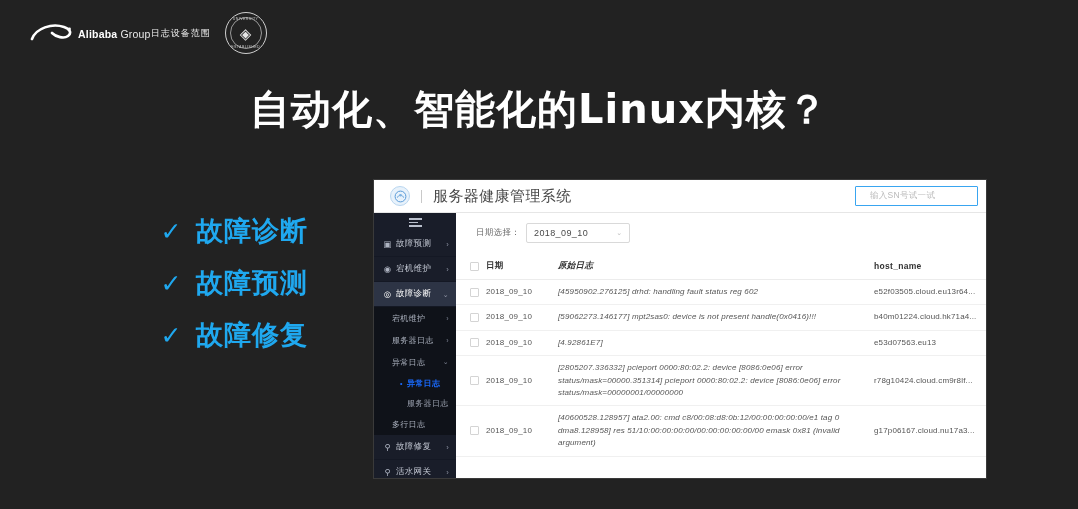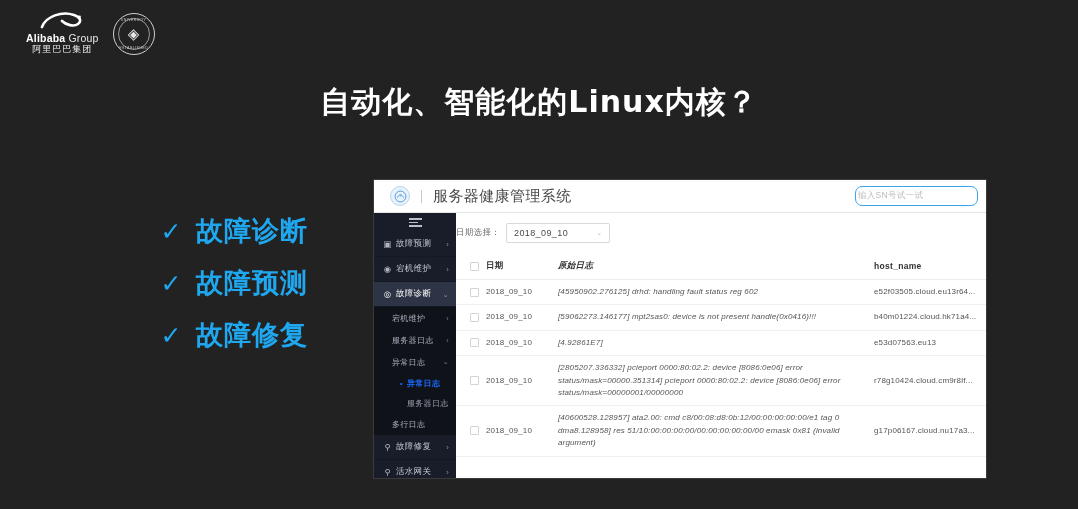--- a/index.html
+++ b/index.html
@@ -6,39 +6,39 @@
   html, body {
     width: 1078px; height: 509px;
     background: #222222;
     font-family: "Liberation Sans", "DejaVu Sans", sans-serif;
     overflow: hidden;
   }
   .slide { position: relative; width: 1078px; height: 509px; background: #222222; }
 
   
   .logos { position: absolute; left: 26px; top: 12px; display: flex; align-items: center; gap: 14px; }
-  .ali-logo { display: flex; flex-direction: column; align-items: center; color: #ffffff; }
+  .ali-logo { display: flex; flex-direction: row; align-items: center; color: #ffffff; }
   .ali-mark { width: 52px; height: 19px; position: relative; }
   .ali-mark svg { display: block; }
   .ali-name { font-size: 10.5px; font-weight: bold; letter-spacing: .2px; line-height: 12px; margin-top: 1px; white-space: nowrap; }
   .ali-name .grp { font-weight: normal; color: #e8e8e8; }
   .ali-cn { font-size: 9px; line-height: 11px; letter-spacing: 1px; color: #f0f0f0; white-space: nowrap; }
   .univ-logo { width: 42px; height: 42px; border-radius: 50%; border: 1.4px solid #cfcfcf;
     display: flex; align-items: center; justify-content: center; position: relative; }
   .univ-logo .inner { width: 32px; height: 32px; border-radius: 50%; border: 1px solid #9a9a9a;
     display:flex; align-items:center; justify-content:center; }
   .univ-logo .crest { color: #e6e6e6; font-size: 15px; line-height: 1; }
   .univ-logo .arc-top, .univ-logo .arc-bot { position: absolute; font-size: 3.6px; color: #c8c8c8; letter-spacing: .4px; white-space: nowrap; }
   .univ-logo .arc-top { top: 4px; }
   .univ-logo .arc-bot { bottom: 4px; }
 
   
   .title {
     position: absolute; left: 0; right: 0; top: 82px; text-align: center;
-    color: #ffffff; font-size: 30px; font-weight: bold; letter-spacing: 1px;
+    color: #ffffff; font-size: 40px; font-weight: bold; letter-spacing: 1px;
     font-family: "DejaVu Sans", "Liberation Sans", sans-serif;
   }
 
   
   .bullets { position: absolute; left: 160px; top: 205px; }
   .bullet { display: flex; align-items: center; gap: 14px; height: 52px; }
   .bullet .tick { color: #1fa8ef; font-size: 25px; line-height: 1; width: 22px; text-align: center; font-weight: 300; }
   .bullet .btxt { color: #1fa8ef; font-size: 27px; font-weight: bold; letter-spacing: 1px;
     font-family: "DejaVu Sans", "Liberation Sans", sans-serif; }
 
@@ -48,22 +48,22 @@
 
   .app-header { height: 33px; background: #ffffff; border-bottom: 1px solid #e6e6e6;
                 display: flex; align-items: center; padding: 0 10px; position: relative; }
   .app-logo-circle { width: 20px; height: 20px; border-radius: 50%; background: #e8f2fb;
                      border: 1px solid #b9d6f0; display: flex; align-items: center; justify-content: center;
                      margin-left: 6px; }
   .app-logo-circle svg { display: block; }
   .hdr-divider { width: 1px; height: 13px; background: #c9c9c9; margin: 0 11px; }
   .app-title { font-size: 15px; color: #4a4a4a; letter-spacing: .4px; }
   .sn-search { position: absolute; right: 8px; top: 6px; width: 123px; height: 20px;
-               border: 1px solid #39a5f0; background: #ffffff; border-radius: 7px;
-               display: flex; align-items: center; padding: 0 2px; }
+               border: 1px solid #39a5f0; background: #ffffff; border-radius: 1px;
+               display: flex; align-items: center; padding: 0 14px; }
   .sn-search .ph { font-size: 8.5px; color: #b9b9b9; letter-spacing: .3px; }
 
   .app-body { display: flex; height: 265px; }
 
   
   .side { width: 82px; background: #191d29; flex: 0 0 82px; padding-top: 0; position: relative; }
   .side-collapse { height: 19px; display: flex; align-items: center; justify-content: center; background: #191d29; }
   .side-collapse .ham { width: 13px; }
   .side-collapse .ham i { display: block; height: 1.4px; background: #b9bfcc; margin: 2px 0; }
   .side-collapse .ham i:nth-child(2) { width: 9px; }
@@ -83,21 +83,21 @@
   .sub-item .lbl { flex: 1; }
   .sub-item .arr { font-size: 7px; color: #7d8characters; }
   .sub-item .arr { color: #7d8393; }
   .sub2-item { height: 20px; display: flex; align-items: center; padding-left: 26px;
                color: #9aa0ae; font-size: 8px; letter-spacing: .3px; background: #0f1219; }
   .sub2-item.sel { color: #1a6bff; font-weight: bold; }
   .sub2-item .dot { width: 7px; font-size: 7px; color: #1a6bff; }
 
   
   .content { flex: 1; background: #ffffff; padding: 0; position: relative; }
-  .filter-bar { height: 40px; display: flex; align-items: center; }
+  .filter-bar { height: 40px; display: flex; align-items: center; padding-left: 20px; }
   .filter-label { font-size: 8.5px; color: #6b6b6b; letter-spacing: .3px; margin-right: 6px; }
   .select {
     width: 104px; height: 20px; border: 1px solid #d9d9d9; border-radius: 2px;
     display: flex; align-items: center; justify-content: space-between;
     padding: 0 7px; font-size: 9px; color: #4a4a4a; background: #ffffff;
   }
   .select .cv { letter-spacing: .4px; }
   .select .ca { color: #bdbdbd; font-size: 7px; }
 
   table.logs { width: 100%; border-collapse: collapse; table-layout: fixed; }
@@ -126,21 +126,21 @@
     <div class="ali-logo">
       <div class="ali-mark">
         <svg width="52" height="19" viewBox="0 0 52 19">
           <path d="M6 15 C10 4, 26 -1, 38 3 C44 5, 46 9, 42 12 C38 15, 30 13, 26 9" fill="none" stroke="#ffffff" stroke-width="2.6" stroke-linecap="round"></path>
           <circle cx="43.5" cy="5" r="1.4" fill="#ffffff"></circle>
         </svg>
       </div>
       <div class="ali-name">
         <span>Alibaba</span><span class="grp"> Group</span>
       </div>
-      <div class="ali-cn">阿里巴巴集团</div>
+      <div class="ali-cn">日志设备范围</div>
     </div>
 
     <div class="univ-logo">
       <span class="arc-top">UNIVERSITY</span>
       <div class="inner">
         <span class="crest">◈</span>
       </div>
       <span class="arc-bot">ESTABLISHED</span>
     </div>
   </div>

